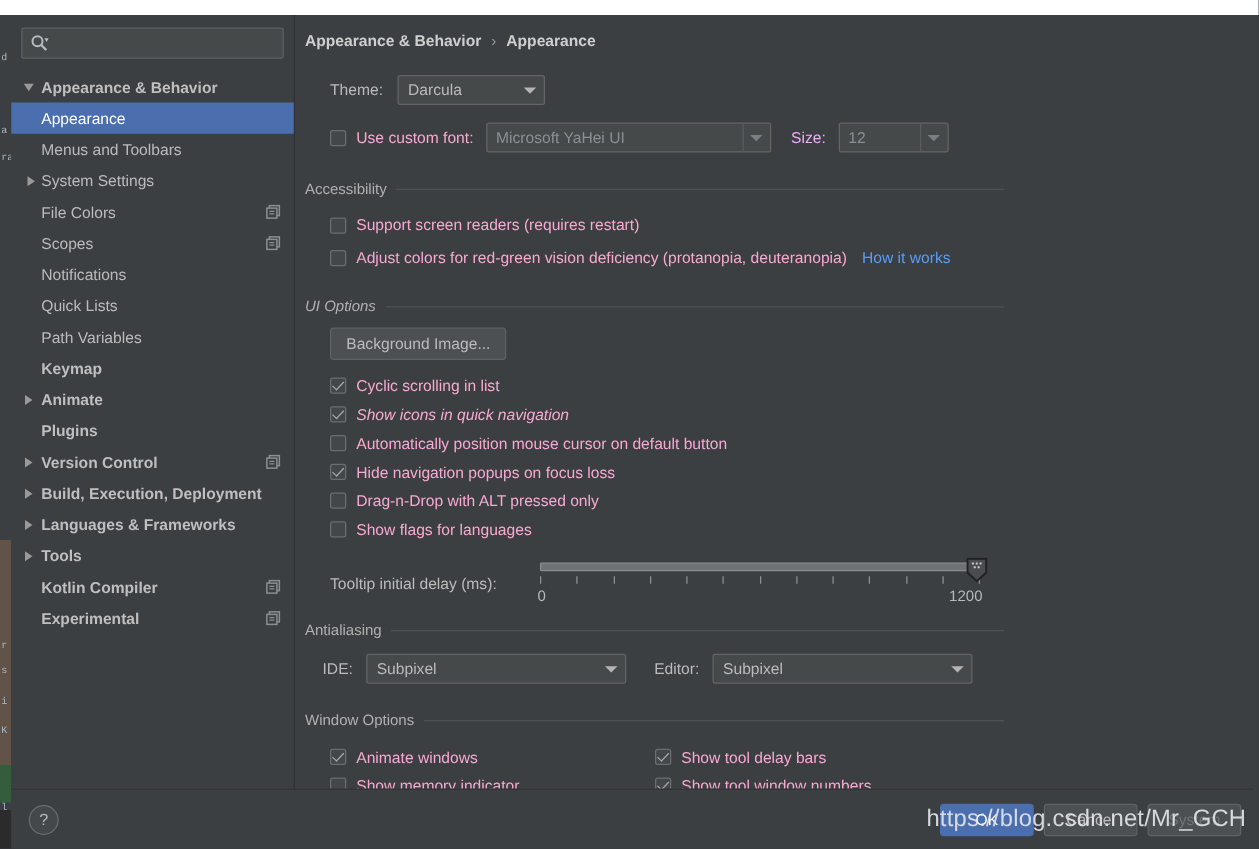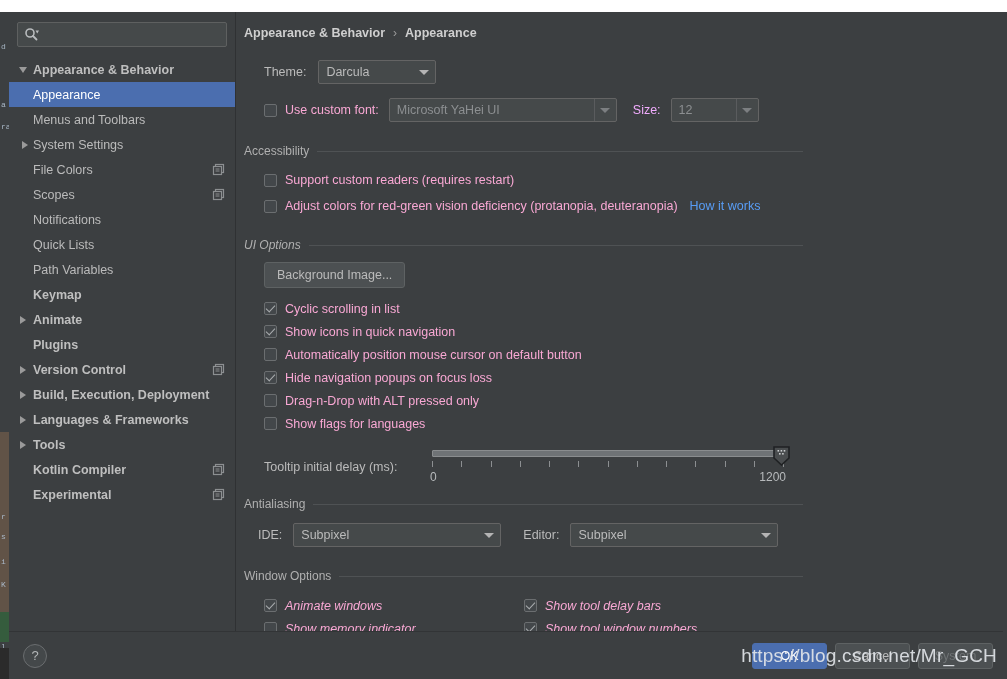--- a/index.html
+++ b/index.html
@@ -412,21 +412,21 @@
         </div>
 
         <div class="group" style="margin-top:22px;margin-right:200px;">
           <span class="gtitle">Accessibility</span>
           <span class="gline"></span>
         </div>
         <div style="margin:11px 0 0 28px;">
           <div class="row" style="height:22px;">
             <span class="cb">
               <span class="box"></span>
-              <span class="txt">Support custom readers (requires restart)</span>
+              <span class="txt">Support screen readers (requires restart)</span>
             </span>
           </div>
           <div class="row" style="height:22px;margin-top:4px;">
             <span class="cb">
               <span class="box"></span>
               <span class="txt">Adjust colors for red-green vision deficiency (protanopia, deuteranopia)</span>
             </span>
             <a class="link" href="#" style="margin-left:12px;">How it works</a>
           </div>
         </div>
@@ -439,21 +439,21 @@
         <div style="margin:10px 0 0 28px;">
           <button class="btn">Background Image...</button>
 
           <div id="ui-options-list" style="margin-top:9px;">
               <div class="row" style="height: 23px;">
                 <span class="cb">
                   <span class="box checked"></span>
                   <span class="txt">Cyclic scrolling in list</span>
                 </span>
               </div>
-              <div class="row" style="height: 23px;">
+              <div class="row" style="height: 23px; font-style: italic;">
                 <span class="cb">
                   <span class="box checked"></span>
                   <span class="txt">Show icons in quick navigation</span>
                 </span>
               </div>
               <div class="row" style="height: 23px;">
                 <span class="cb">
                   <span class="box"></span>
                   <span class="txt">Automatically position mouse cursor on default button</span>
                 </span>
@@ -534,21 +534,21 @@
             <span class="arrow">
                 <i class="tri-down"></i>
               </span>
           </div>
         </div>
 
         <div class="group" style="margin-top:22px;margin-right:200px;">
           <span class="gtitle">Window Options</span>
           <span class="gline"></span>
         </div>
-        <div class="row" style="margin:11px 0 0 28px;align-items:flex-end;font-style:italic;">
+        <div class="row" style="margin:11px 0 0 28px;align-items:flex-end;">
           <div id="win-left" style="width:260px;">
               <div class="row" style="height: 23px;">
                 <span class="cb">
                   <span class="box checked"></span>
                   <span class="txt">Animate windows</span>
                 </span>
               </div>
               <div class="row" style="height: 23px;">
                 <span class="cb">
                   <span class="box"></span>

